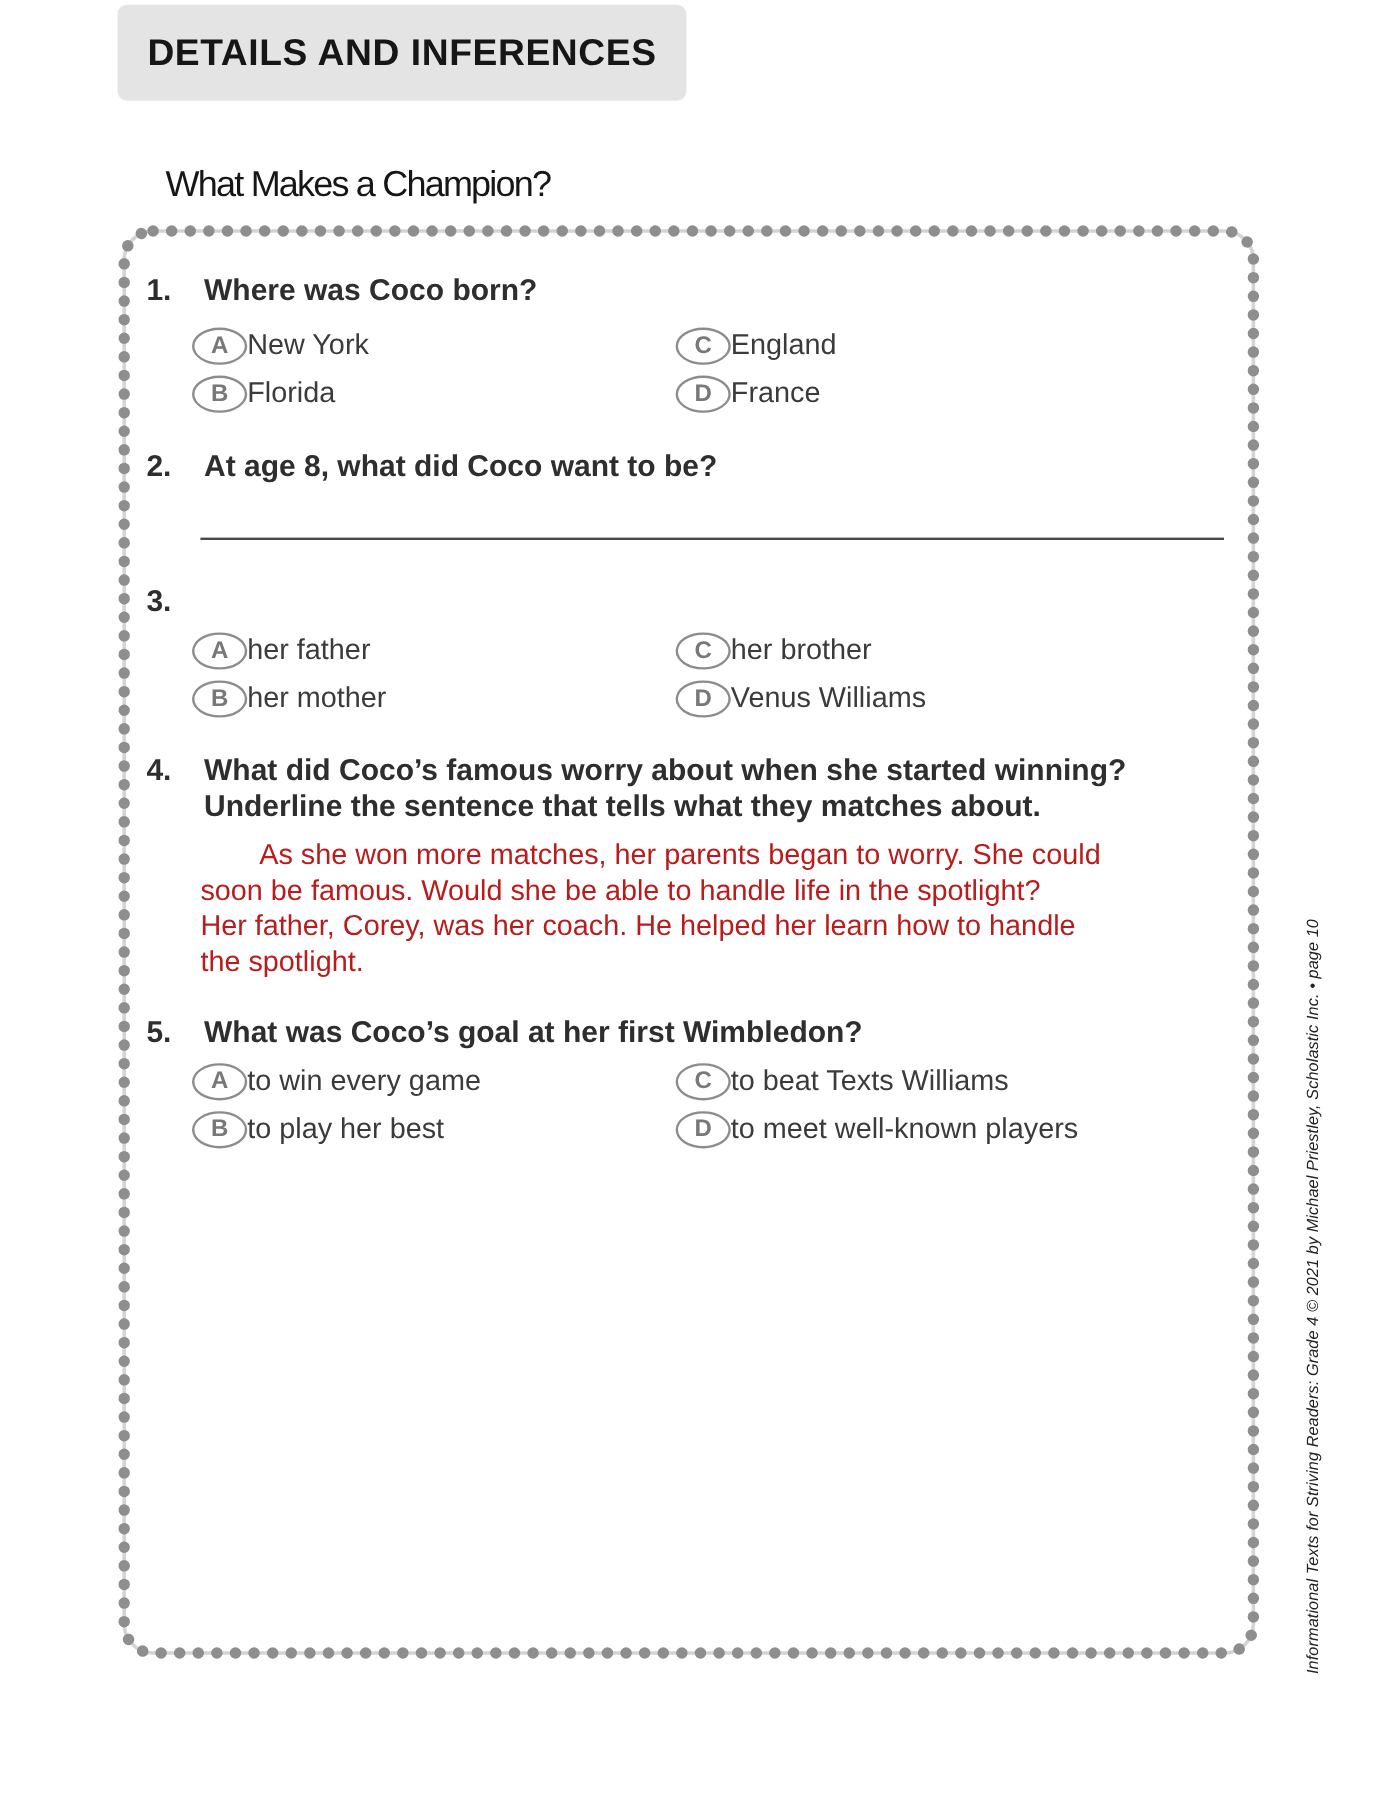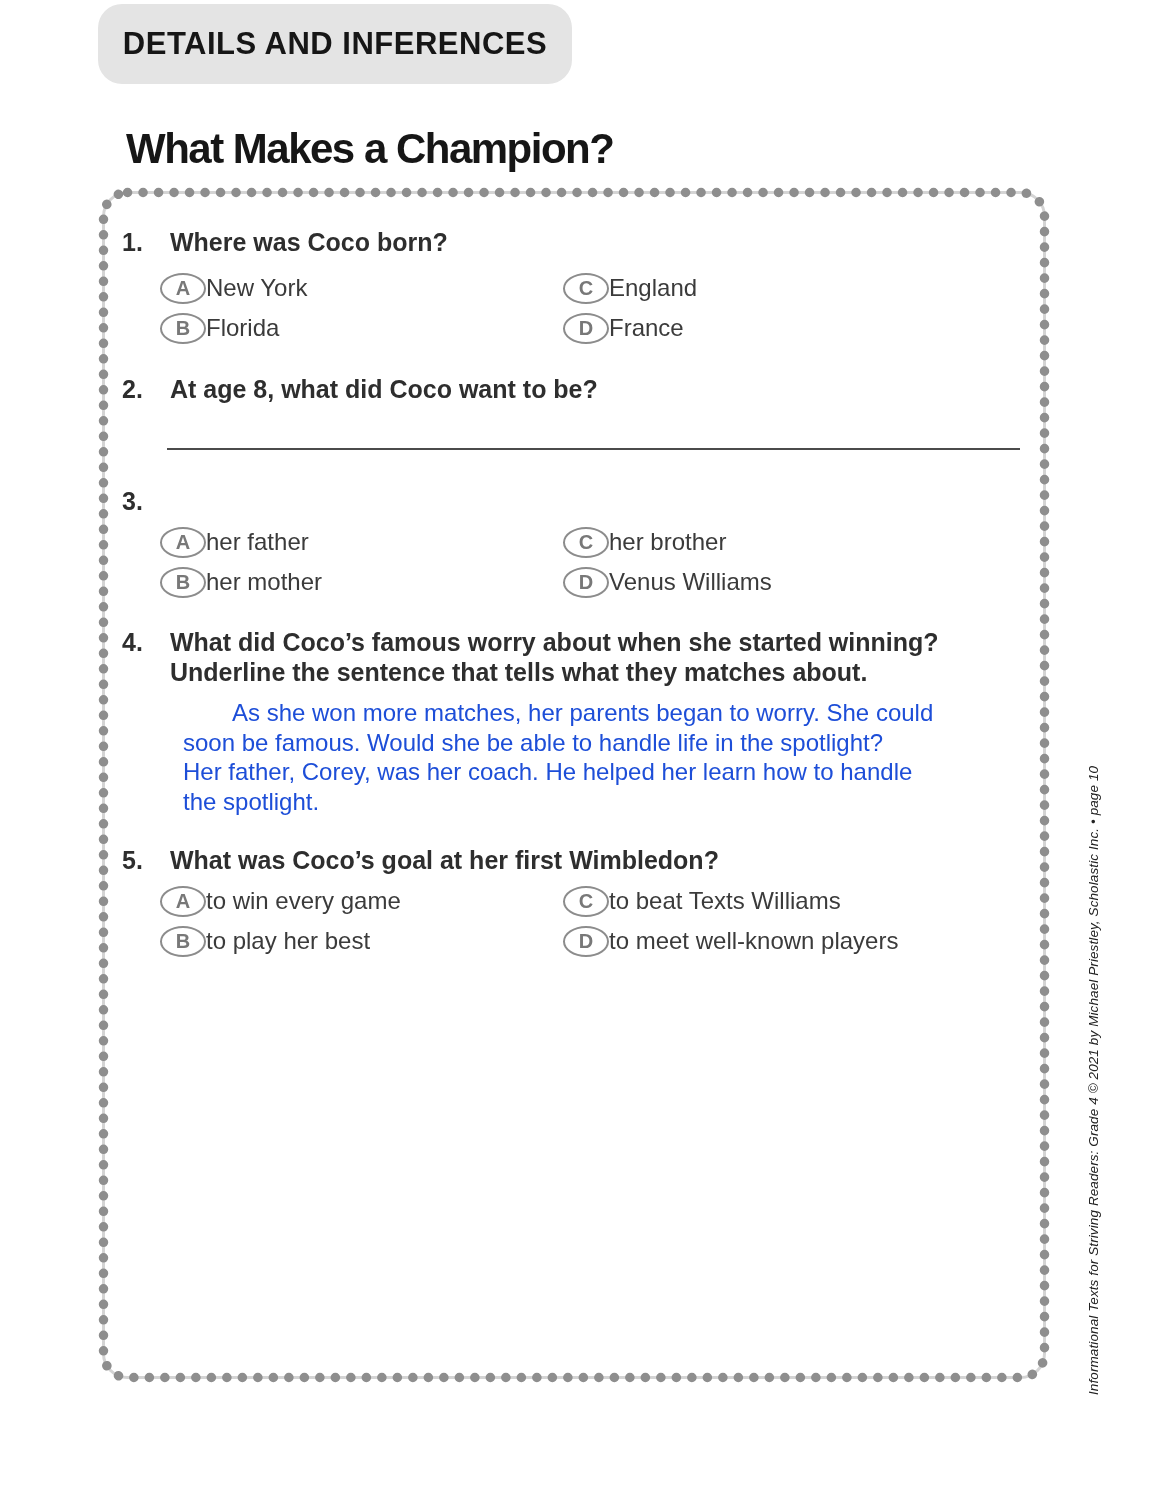--- a/index.html
+++ b/index.html
@@ -9,32 +9,32 @@
     font-family: "Liberation Sans", sans-serif;
     position: relative;
     overflow: hidden;
   }
 
   
   .badge {
     position: absolute; left: 98px; top: 4px;
     width: 474px; height: 80px;
     background: #e4e4e4;
-    border-radius: 24px;
+    border-radius: 8px;
     display: flex; align-items: center; justify-content: center;
   }
   .badge-text {
     font-weight: 700; font-size: 31px; letter-spacing: 0.5px;
     color: #161616;
   }
 
   
   .title {
-    position: absolute; left: 121px; top: 120px; margin: 5px;
-    font-size: 42px; font-weight: 700; letter-spacing: -1.5px;
+    position: absolute; left: 121px; top: 120px; margin: 17px;
+    font-size: 30px; font-weight: 400; letter-spacing: -1.5px;
     color: #161616;
   }
 
   
   .qbox {
     position: absolute; left: 98px; top: 187px;
     width: 952px; height: 1196px;
   }
   .box-border { position: absolute; left: 0; top: 0; }
 
@@ -81,23 +81,23 @@
 
   
   .answer-line {
     position: absolute; left: 69px; top: 261px;
     width: 853px; height: 0;
     border-top: 2px solid #4b4b4b;
   }
 
   
   .passage {
-    position: absolute; left: 85px; top: 511px;
+    position: absolute; left: 69px; top: 511px;
     width: 830px;
-    font-size: 24px; line-height: 29.5px; color: #1d4ed8;
+    font-size: 24px; line-height: 29.5px; color: #b91c1c;
   }
   .passage .pline:first-child { text-indent: 49px; }
 
   
   .footer {
     position: absolute; left: 1086px; top: 1395px;
     transform: rotate(-90deg);
     transform-origin: 0 0;
     font-style: italic;
     font-size: 13.5px; color: #222222;

